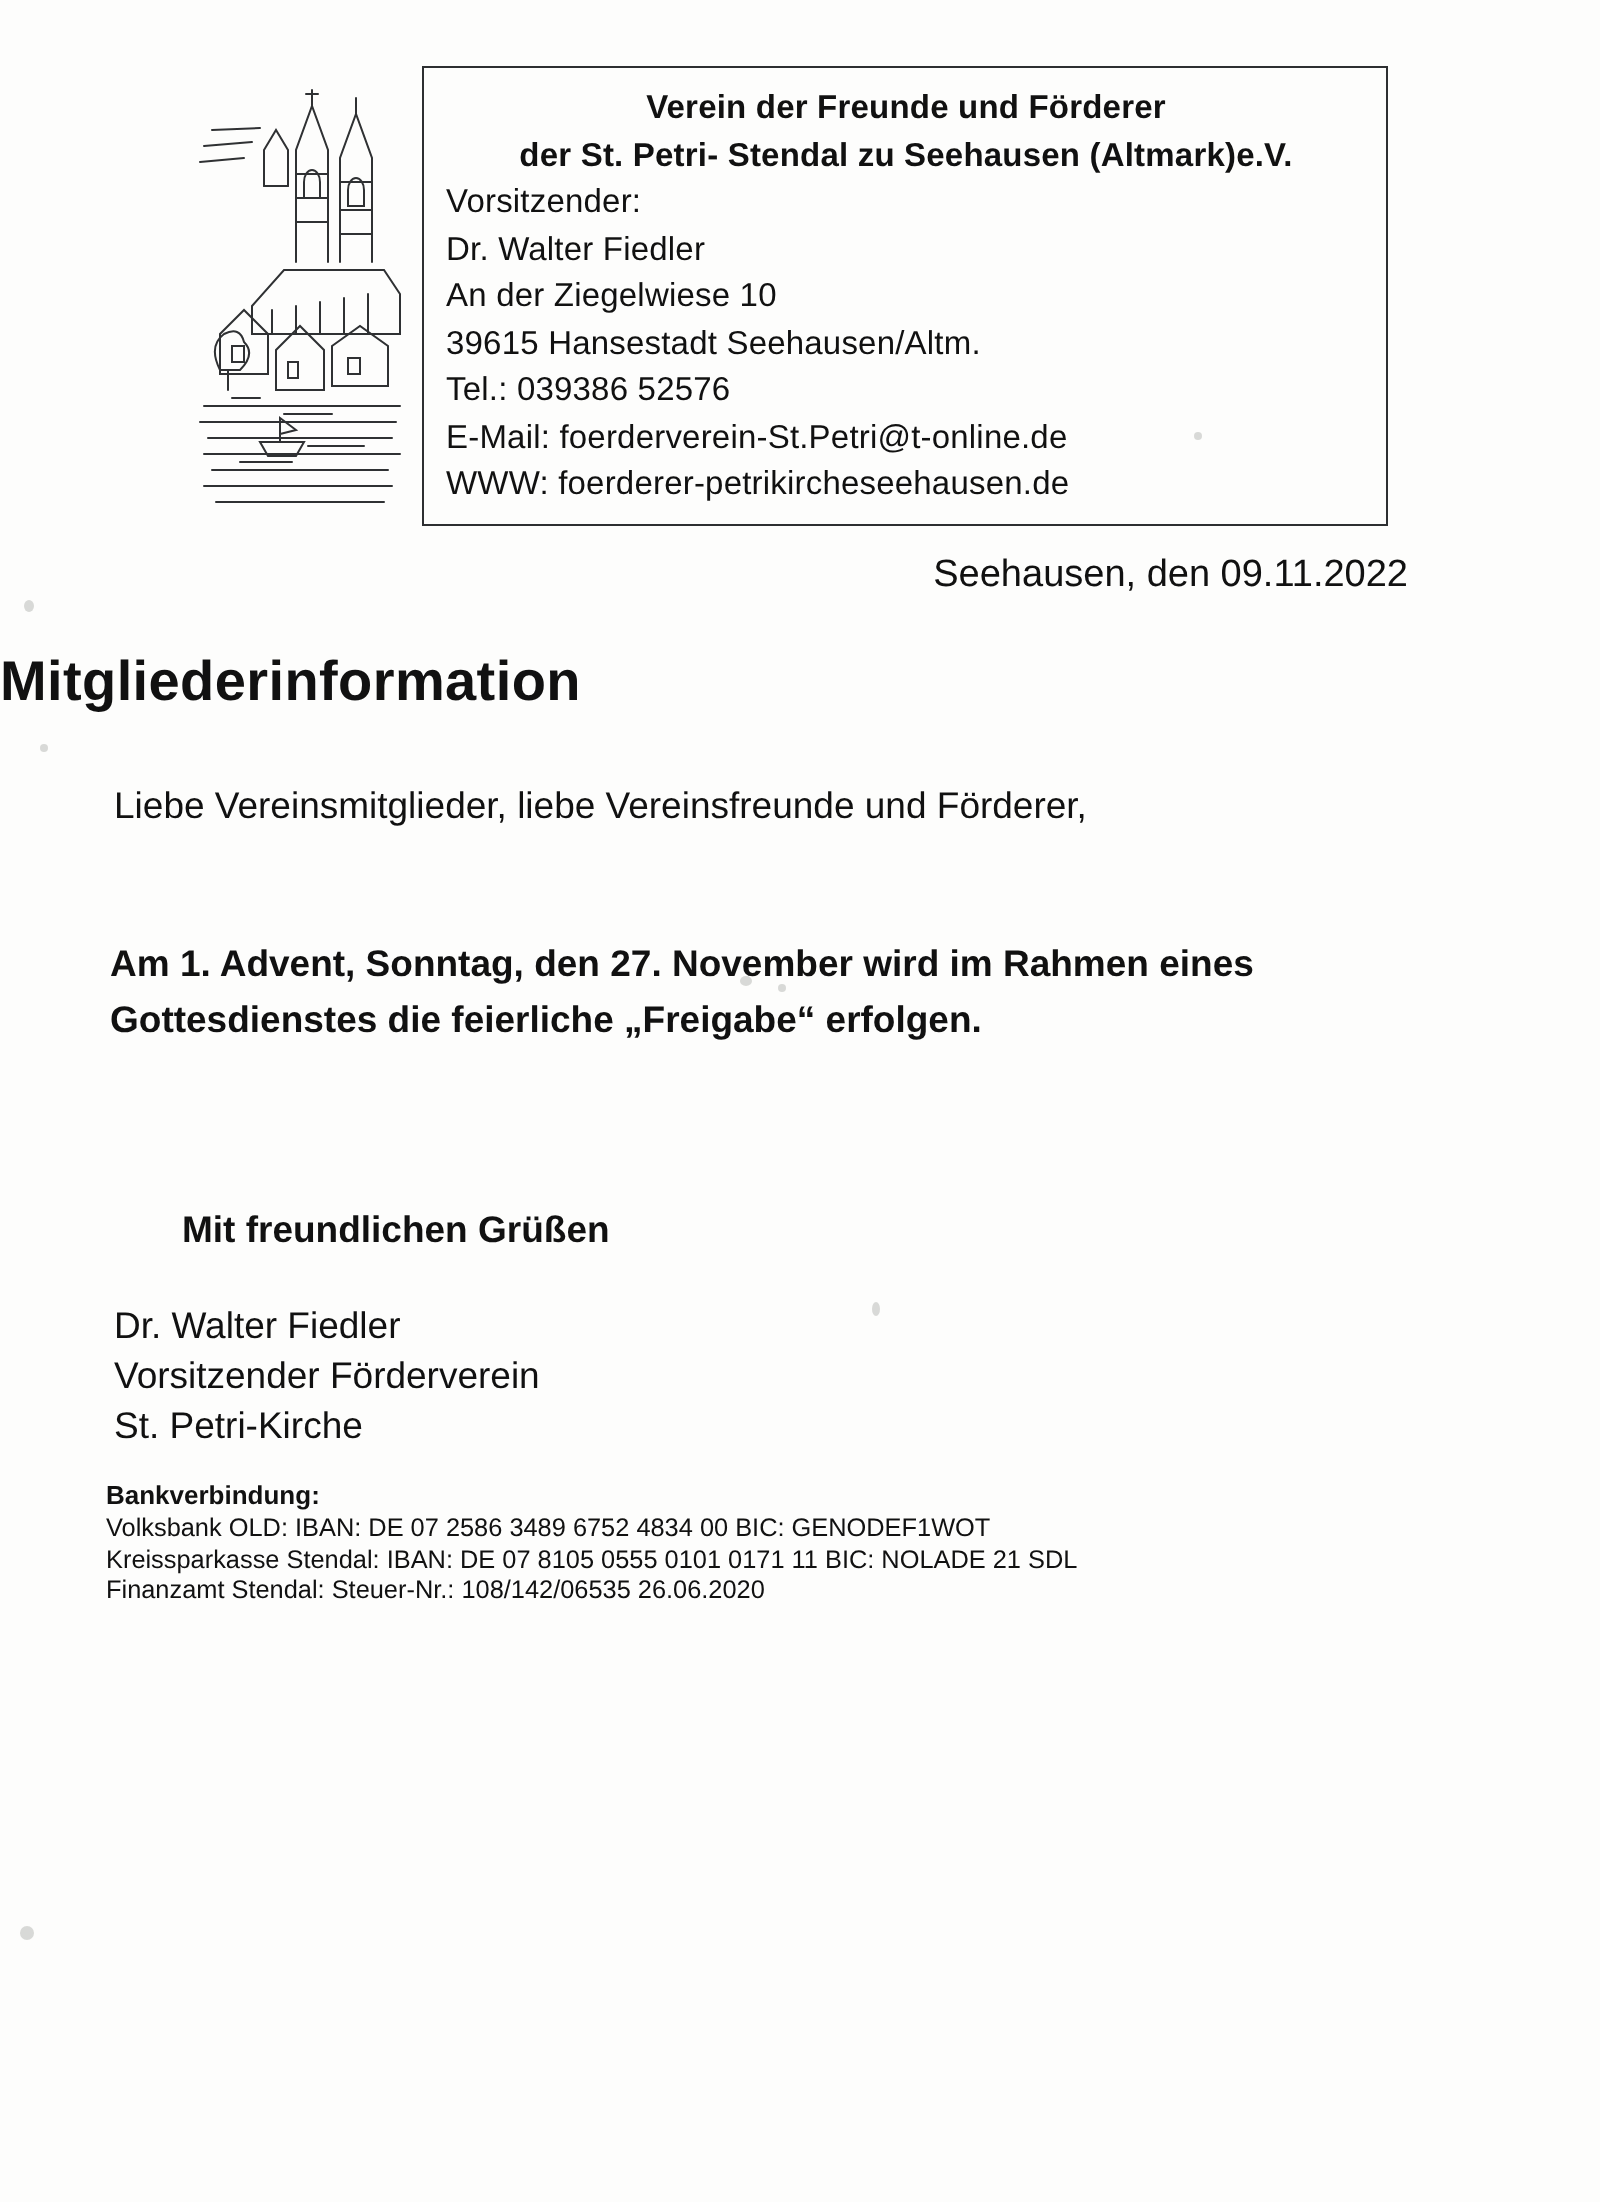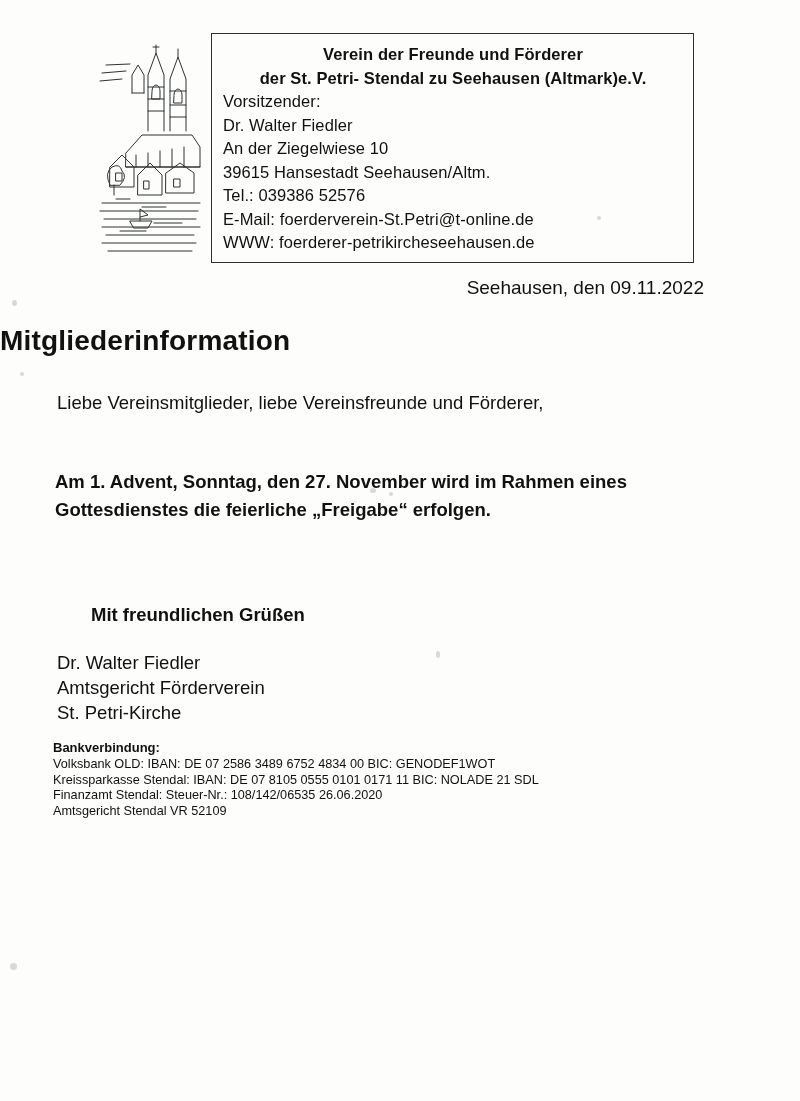--- a/index.html
+++ b/index.html
@@ -220,25 +220,24 @@
     <div class="p2">
       <div> Am 1. Advent, Sonntag, den 27. November wird im Rahmen eines</div>
       <div>Gottesdienstes die feierliche „Freigabe“ erfolgen.</div>
     </div>
   </div>
 
   <div class="closing">Mit freundlichen Grüßen</div>
 
   <div class="signature">
     <div>Dr. Walter Fiedler</div>
-    <div>Amtsgericht Förderverein</div>
+    <div>Vorsitzender Förderverein</div>
     <div>St. Petri-Kirche</div>
   </div>
 
   <div class="footer">
     <div class="fhead">Bankverbindung:</div>
     <div class="fline">Volksbank OLD: IBAN: DE 07 2586 3489 6752 4834 00 BIC: GENODEF1WOT</div>
     <div class="fline">Kreissparkasse Stendal: IBAN: DE 07 8105 0555 0101 0171 11 BIC: NOLADE 21 SDL</div>
     <div class="fline">Finanzamt Stendal: Steuer-Nr.: 108/142/06535 26.06.2020</div>
-    <div class="fline">Amtsgericht Stendal VR 52109</div>
   </div>
 
 </div>
 
 </body></html>

